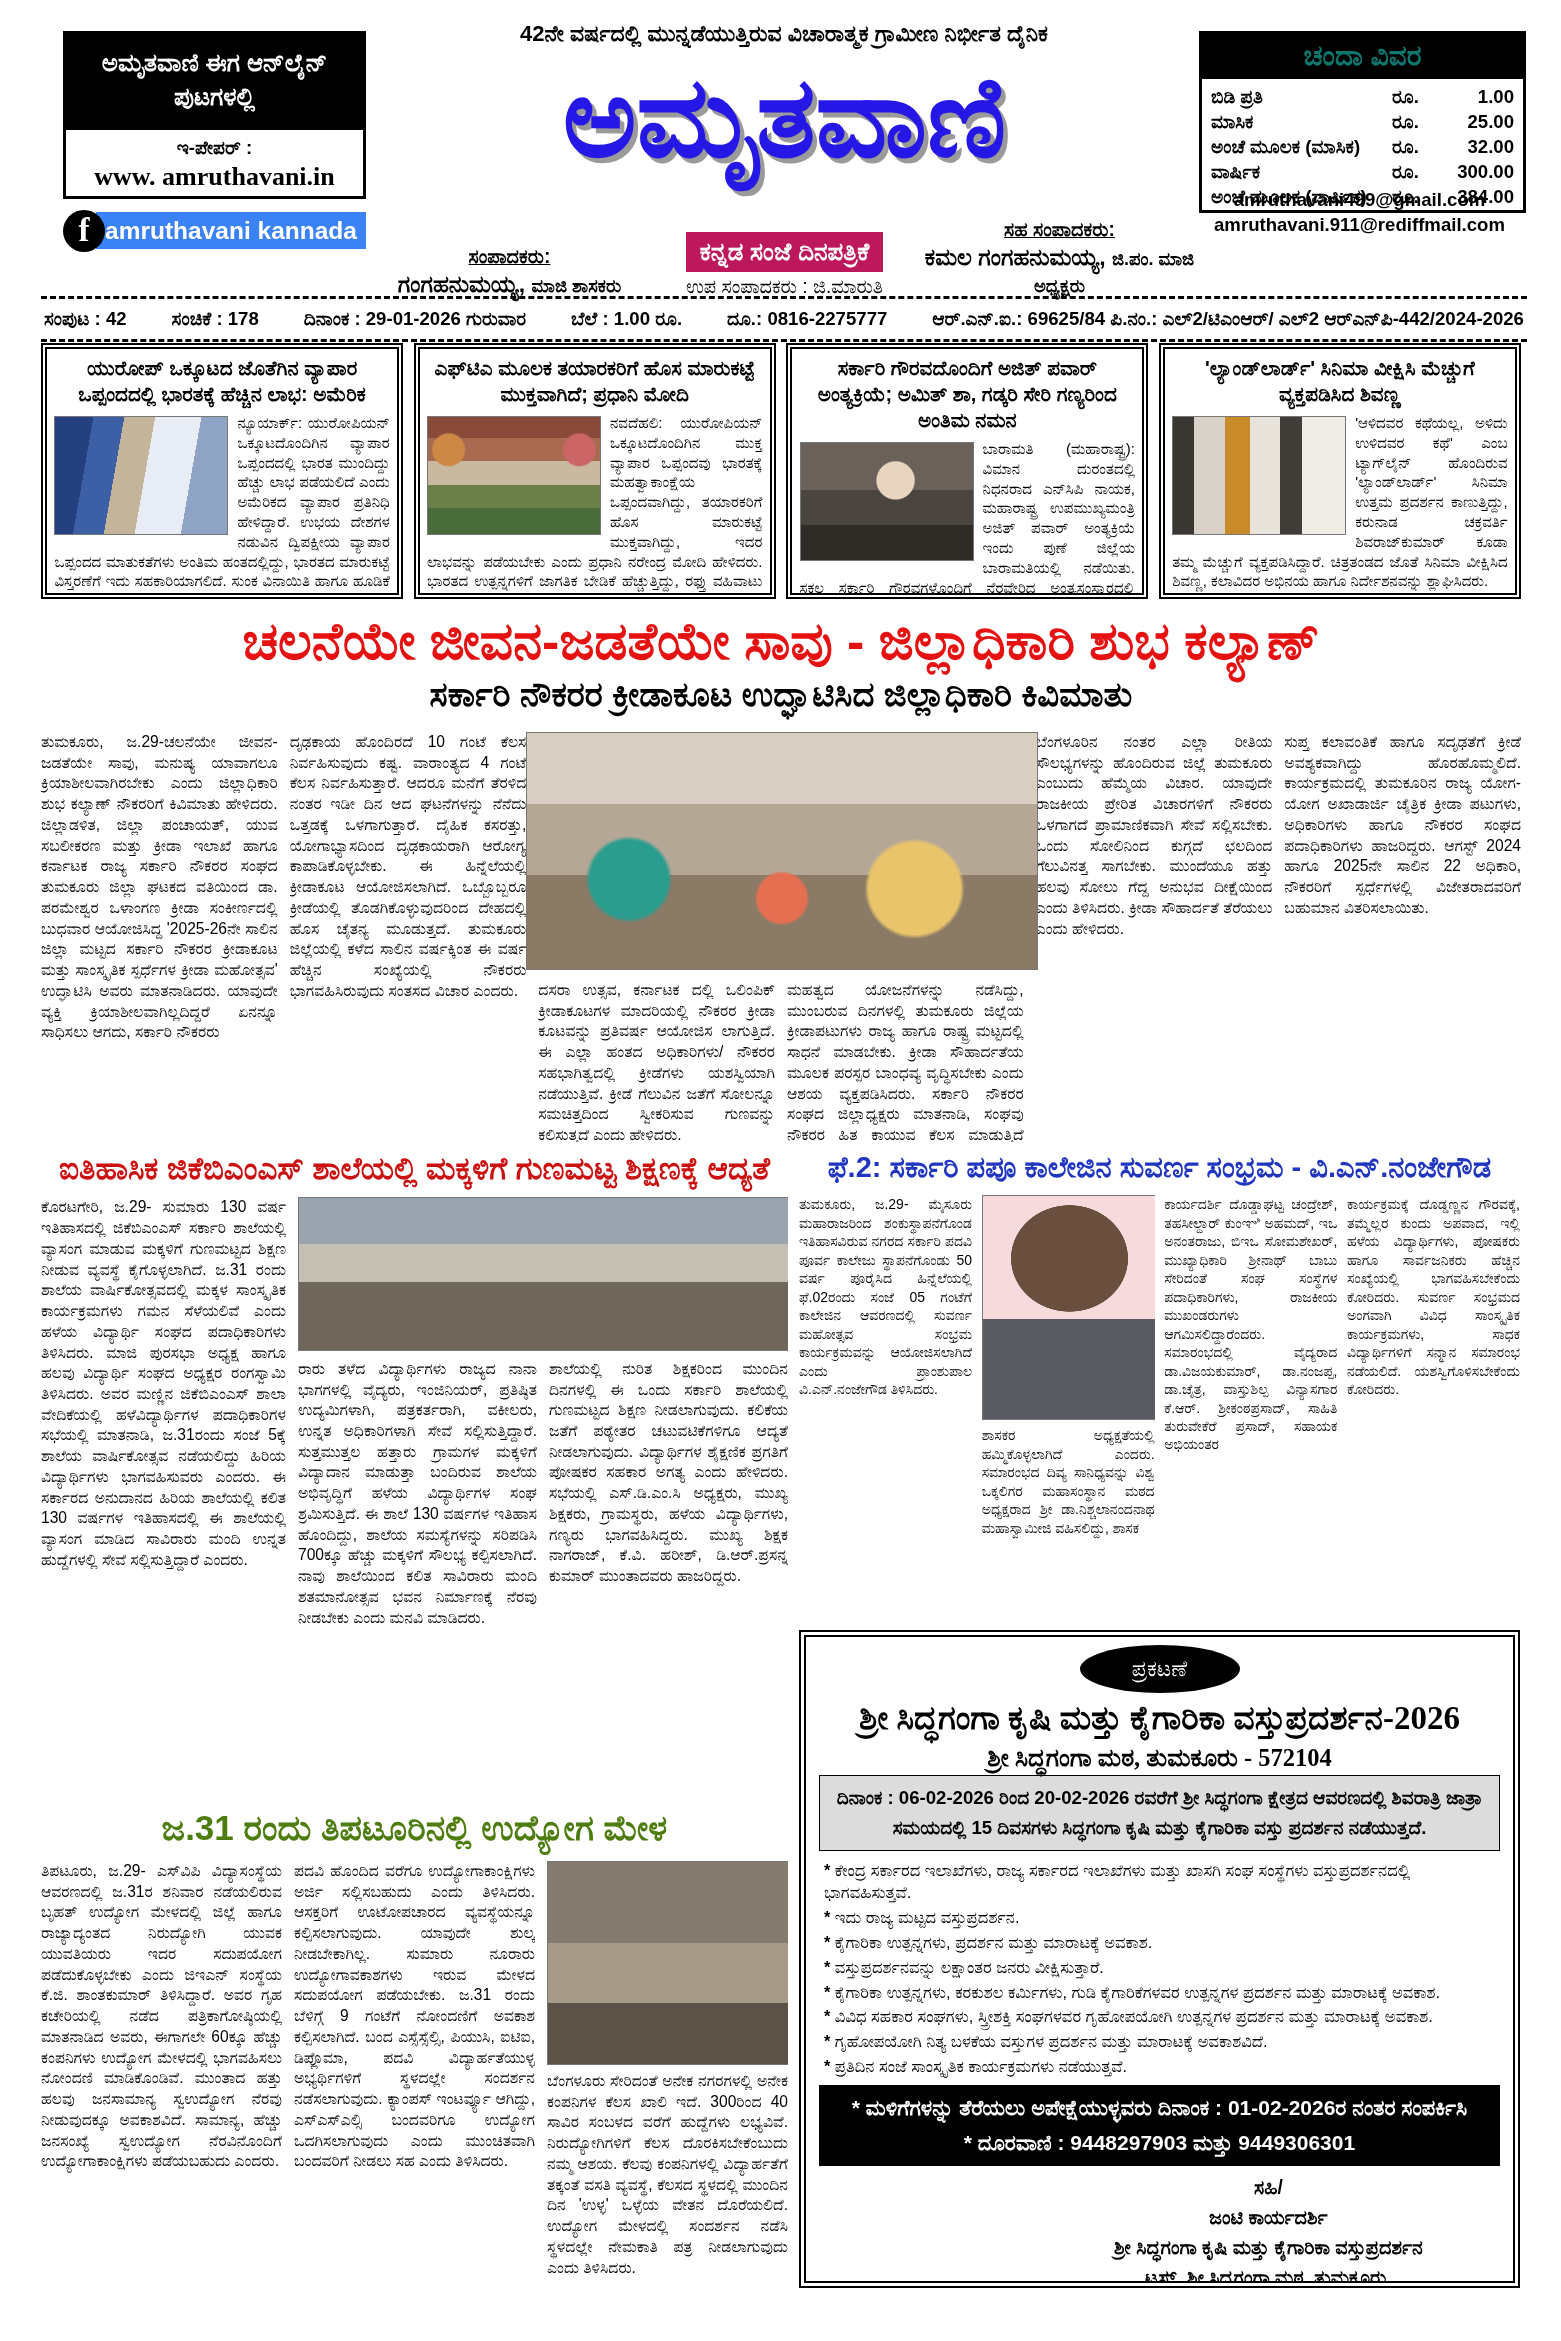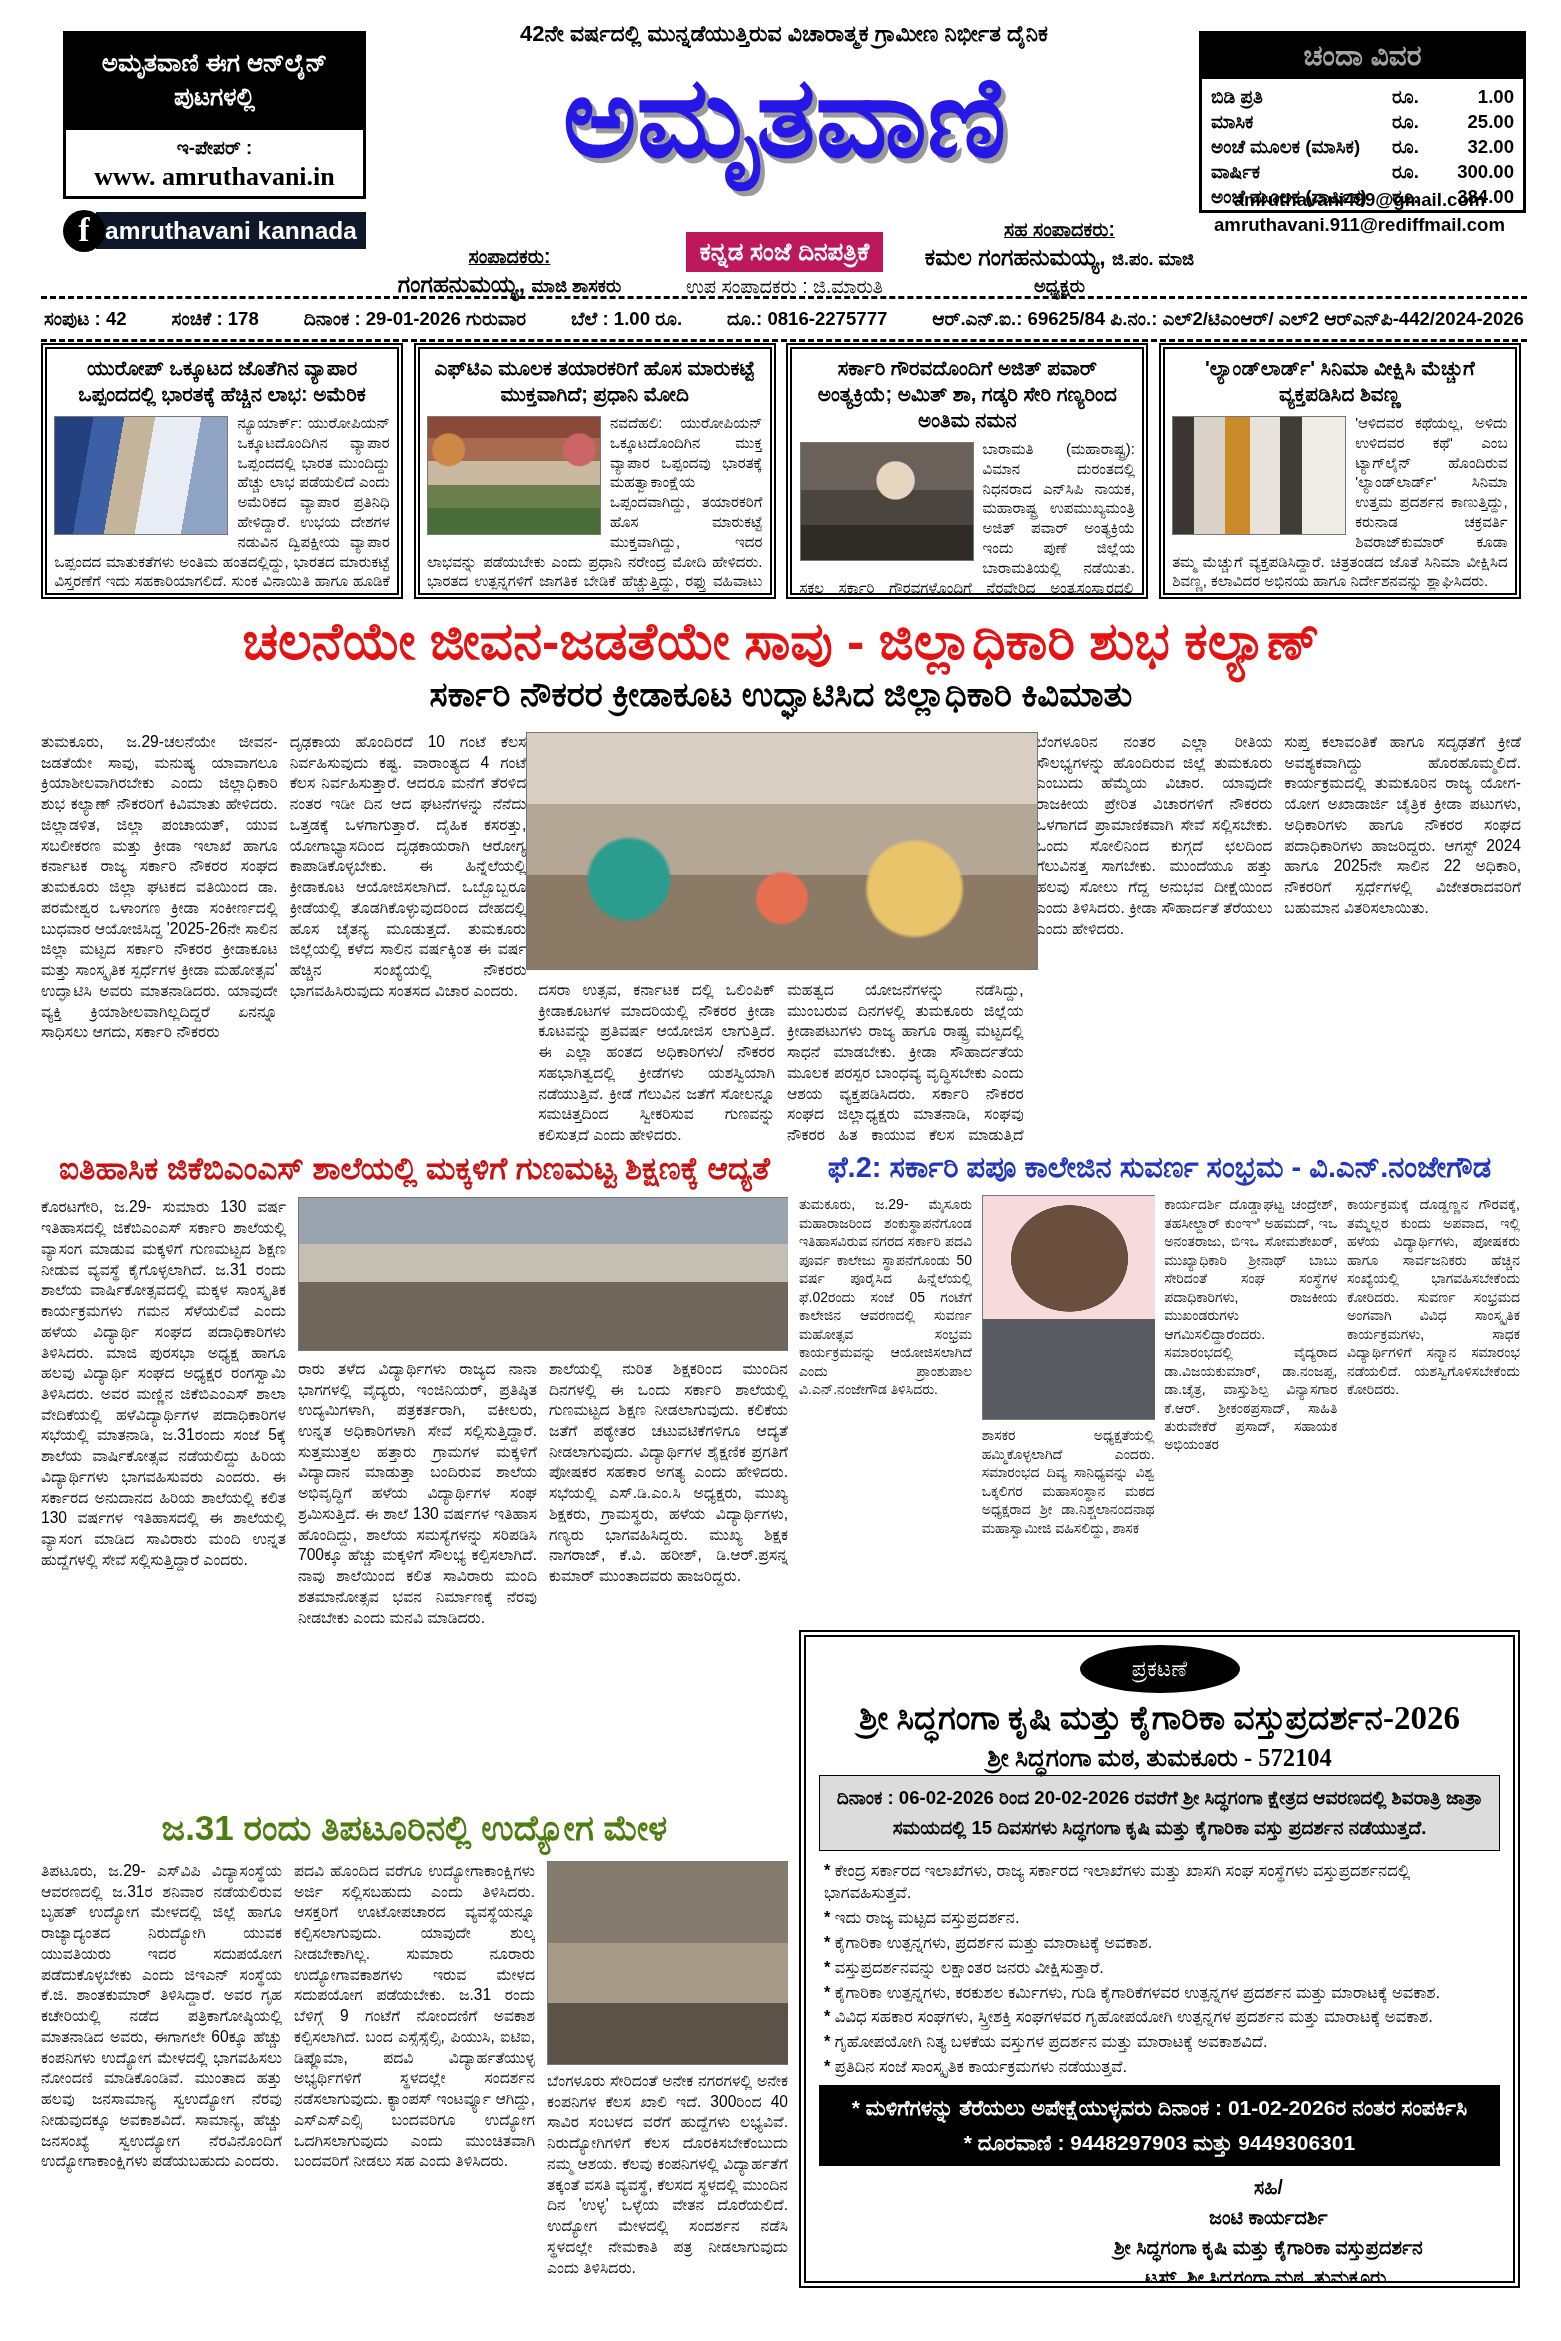--- a/index.html
+++ b/index.html
@@ -9,34 +9,34 @@
   .online-box{position:absolute;left:63px;top:31px;width:303px;}
   .ob-black{background:#000;color:#fff;text-align:center;font-size:24.5px;font-weight:bold;
             padding:12px 4.5px;line-height:1.4;border:3px solid #000;}
   .ob-white{border:3px solid #000;border-top:none;text-align:center;padding:7.4px 3px 4.5px;}
   .epaper{font-size:18.6px;font-weight:bold;margin-bottom:3px;}
   .website{font-size:26px;font-weight:bold;font-family:"Liberation Serif",serif;}
   .fb-strip{margin-top:10.4px;display:flex;align-items:center;}
   .fb-circle{width:42px;height:42px;background:#000;border-radius:50%;color:#fff;flex:0 0 42px;
              display:flex;align-items:center;justify-content:center;font-weight:bold;font-size:33px;
              font-family:"Liberation Serif",serif;z-index:2;}
-  .fb-text{background:#0f172a;color:#fff;font-size:24.5px;font-weight:bold;padding:4.5px 0;flex:1;
+  .fb-text{background:#3b82f6;color:#fff;font-size:24.5px;font-weight:bold;padding:4.5px 0;flex:1;
            text-align:center;margin-left:-9px;}
   .tagline{position:absolute;left:379px;top:21px;width:810px;text-align:center;font-size:22px;font-weight:bold;}
   .masthead{position:absolute;left:372px;top:51px;width:825px;text-align:center;font-size:112px;
             font-weight:bold;color:#2517e6;text-shadow:4.5px 4.5px 0 #9a9a9a;line-height:1.2;white-space:nowrap;}
   .editors{position:absolute;left:372px;top:219px;width:825px;display:flex;align-items:flex-end;}
   .ed-col{flex:1;text-align:center;}
   .ed-label{font-size:19.3px;font-weight:bold;text-decoration:underline;}
   .ed-name{font-size:23px;font-weight:bold;margin-top:3px;}
   .ed-title{font-size:18px;font-weight:bold;}
   .paper-type{display:inline-block;background:#be185d;color:#fff;font-size:24.5px;font-weight:bold;padding:6px 13.4px;}
   .sub-ed{font-size:19.3px;margin-top:4.5px;}
   .subs-box{position:absolute;left:1199px;top:31px;width:321px;border:3.7px solid #000;background:#fff;}
-  .subs-title{background:#000;color:#a3a3a3;text-align:center;font-size:28px;font-weight:bold;padding:6px 0;}
+  .subs-title{background:#000;color:#0f766e;text-align:center;font-size:28px;font-weight:bold;padding:6px 0;}
   .subs-rows{padding:4.5px 9px 1.5px;}
   .subs-row{display:flex;font-size:18.6px;font-weight:bold;line-height:1.35;}
   .subs-row .lab{flex:1;}
   .subs-row .cur{width:48px;}
   .subs-row .val{width:74px;text-align:right;}
   .subs-emails{position:absolute;left:1199px;top:187px;width:321px;text-align:center;
                font-size:18.6px;font-weight:bold;line-height:1.35;}
   
   .dateline{position:absolute;left:41px;top:296px;width:1480px;border-top:3.7px dashed #000;
             border-bottom:3.7px dashed #000;padding:9px 3px;display:flex;justify-content:space-between;

